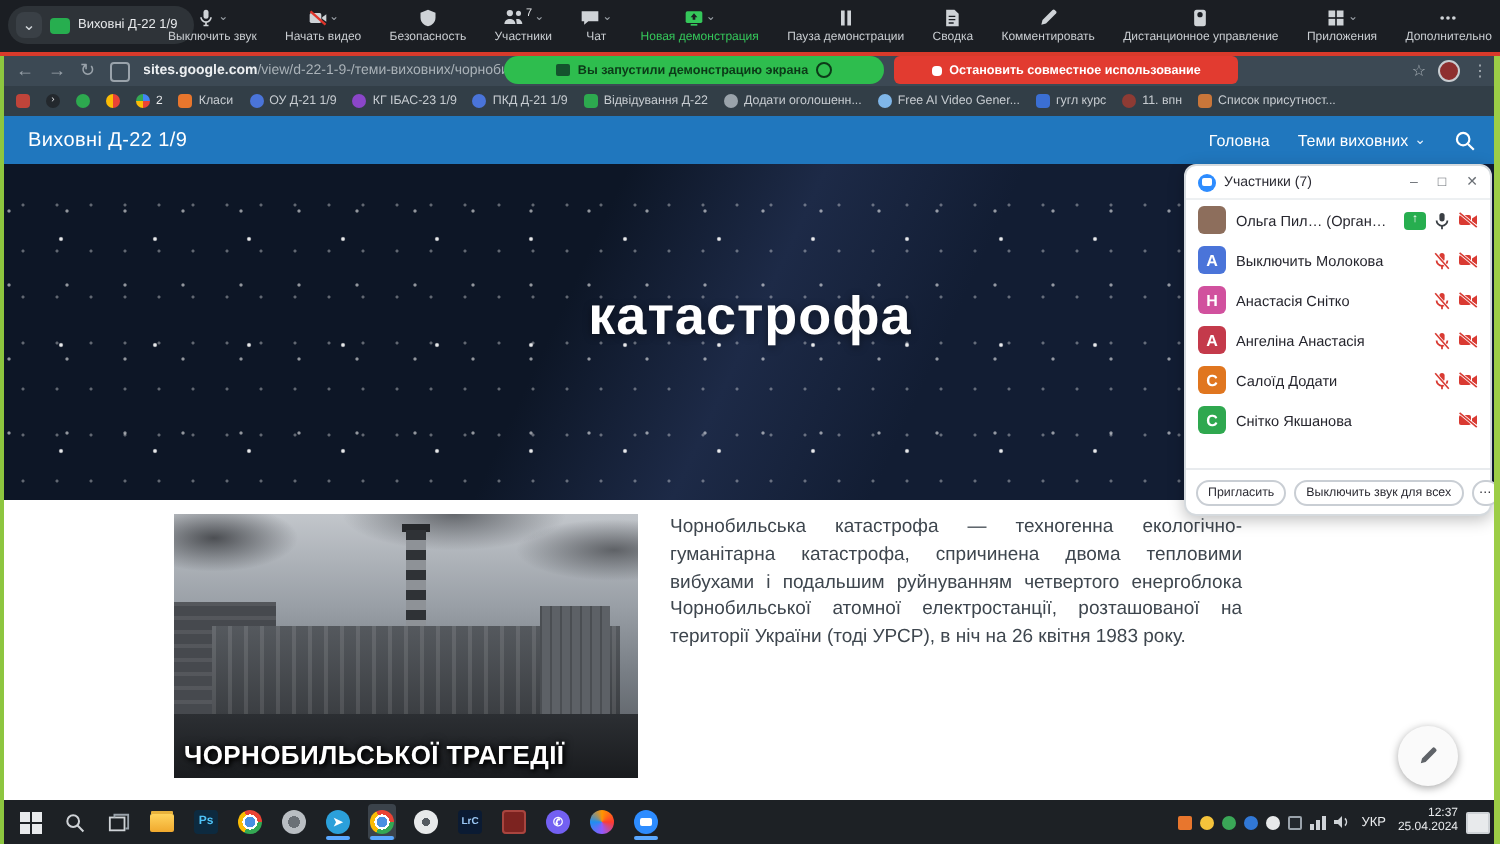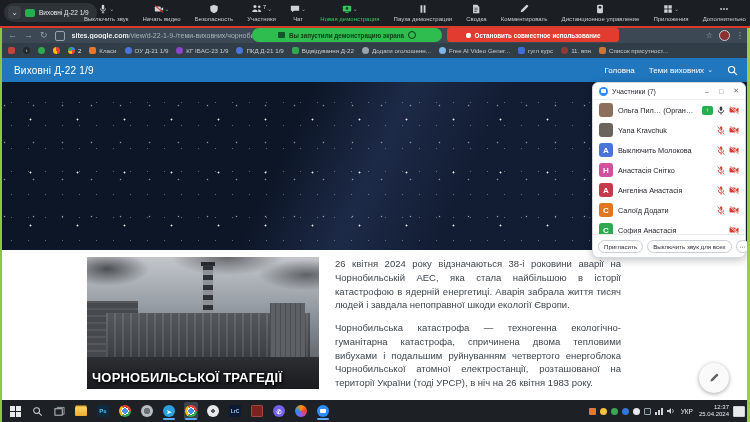--- a/index.html
+++ b/index.html
@@ -372,38 +372,38 @@
         </span>
       <svg width="11" height="11" viewBox="0 0 12 12">
           <circle cx="5" cy="5" r="3.4" fill="none" stroke="#fff" stroke-width="1.2"></circle>
           <line x1="7.6" y1="7.6" x2="10.8" y2="10.8" stroke="#fff" stroke-width="1.2"></line>
         </svg>
     </div>
   </div>
 
   <div class="hero">
     <div class="hero-title">
+      <div>катастрофа</div>
     </div>
   </div>
 
   <div class="content">
 
     <div class="memorial">
       <div class="m-clouds"></div>
       <div class="m-chimney-cap"></div>
       <div class="m-chimney"></div>
       <div class="m-block-left"></div>
       <div class="m-building"></div>
       <div class="m-tower"></div>
       <div class="m-ground"></div>
       <div class="m-cap2">ЧОРНОБИЛЬСЬКОЇ ТРАГЕДІЇ</div>
     </div>
 
     <div class="article">
-      <p>26 квітня 2024 року відзначаються 38-і роковини аварії на Чорнобильській АЕС, яка стала найбільшою в історії катастрофою в ядерній енергетиці. Аварія забрала життя тисяч людей і завдала непоправної шкоди екології Європи.</p>
       <p>Чорнобильська катастрофа — техногенна екологічно-гуманітарна катастрофа, спричинена двома тепловими вибухами і подальшим руйнуванням четвертого енергоблока Чорнобильської атомної електростанції, розташованої на території України (тоді УРСР), в ніч на 26 квітня 1983 року.</p>
     </div>
   </div>
 
   <div class="edit-fab">
     <svg width="12" height="12" viewBox="0 0 12 12">
         <path d="M2.4 9.6l.6-2.4 5.2-5.2a.9.9 0 0 1 1.3 0l.5.5a.9.9 0 0 1 0 1.3L4.8 9z" fill="#5f6368"></path>
       </svg>
   </div>
 
@@ -431,39 +431,20 @@
             </svg>
           <svg width="10" height="8" viewBox="0 0 10 8">
               <rect x="0.5" y="1.5" width="6" height="5" rx="1" fill="#d93a32"></rect>
               <path d="M7 3.2 9.5 1.6v4.8L7 4.8z" fill="#d93a32"></path>
               <line x1="0.8" y1="0.4" x2="9.4" y2="7.6" stroke="#fff" stroke-width="1.6"></line>
               <line x1="0.8" y1="0.4" x2="9.4" y2="7.6" stroke="#d93a32" stroke-width="0.8"></line>
             </svg>
         </span>
       </div>
 
-      <div class="prow">
-        <span class="avatar" style="background: rgb(107, 100, 92);"></span>
-        <span class="pname">Yana Kravchuk</span>
-        <span class="picons">
-          <svg width="8" height="9" viewBox="0 0 8 9">
-              <rect x="2.7" y="0.5" width="2.6" height="4.2" rx="1.3" fill="#d93a32"></rect>
-              <path d="M1.3 4.2a2.7 2.7 0 0 0 5.4 0" fill="none" stroke="#d93a32" stroke-width="0.9"></path>
-              <line x1="4" y1="7" x2="4" y2="8.6" stroke="#d93a32" stroke-width="0.9"></line>
-              <line x1="0.6" y1="0.6" x2="7.4" y2="8.4" stroke="#fff" stroke-width="1.5"></line>
-              <line x1="0.6" y1="0.6" x2="7.4" y2="8.4" stroke="#d93a32" stroke-width="0.8"></line>
-            </svg>
-          <svg width="10" height="8" viewBox="0 0 10 8">
-              <rect x="0.5" y="1.5" width="6" height="5" rx="1" fill="#d93a32"></rect>
-              <path d="M7 3.2 9.5 1.6v4.8L7 4.8z" fill="#d93a32"></path>
-              <line x1="0.8" y1="0.4" x2="9.4" y2="7.6" stroke="#fff" stroke-width="1.6"></line>
-              <line x1="0.8" y1="0.4" x2="9.4" y2="7.6" stroke="#d93a32" stroke-width="0.8"></line>
-            </svg>
-        </span>
-      </div>
 
       <div class="prow">
         <span class="avatar" style="background: rgb(74, 116, 217);">А</span>
         <span class="pname">Выключить Молокова</span>
         <span class="picons">
           <svg width="8" height="9" viewBox="0 0 8 9">
               <rect x="2.7" y="0.5" width="2.6" height="4.2" rx="1.3" fill="#d93a32"></rect>
               <path d="M1.3 4.2a2.7 2.7 0 0 0 5.4 0" fill="none" stroke="#d93a32" stroke-width="0.9"></path>
               <line x1="4" y1="7" x2="4" y2="8.6" stroke="#d93a32" stroke-width="0.9"></line>
               <line x1="0.6" y1="0.6" x2="7.4" y2="8.4" stroke="#fff" stroke-width="1.5"></line>
@@ -533,21 +514,21 @@
               <rect x="0.5" y="1.5" width="6" height="5" rx="1" fill="#d93a32"></rect>
               <path d="M7 3.2 9.5 1.6v4.8L7 4.8z" fill="#d93a32"></path>
               <line x1="0.8" y1="0.4" x2="9.4" y2="7.6" stroke="#fff" stroke-width="1.6"></line>
               <line x1="0.8" y1="0.4" x2="9.4" y2="7.6" stroke="#d93a32" stroke-width="0.8"></line>
             </svg>
         </span>
       </div>
 
       <div class="prow">
         <span class="avatar" style="background: rgb(47, 168, 79);">С</span>
-        <span class="pname">София Анастасія</span>
+        <span class="pname">Снітко Якшанова</span>
         <span class="picons">
           <svg width="10" height="8" viewBox="0 0 10 8">
               <rect x="0.5" y="1.5" width="6" height="5" rx="1" fill="#d93a32"></rect>
               <path d="M7 3.2 9.5 1.6v4.8L7 4.8z" fill="#d93a32"></path>
               <line x1="0.8" y1="0.4" x2="9.4" y2="7.6" stroke="#fff" stroke-width="1.6"></line>
               <line x1="0.8" y1="0.4" x2="9.4" y2="7.6" stroke="#d93a32" stroke-width="0.8"></line>
             </svg>
         </span>
       </div>
 

